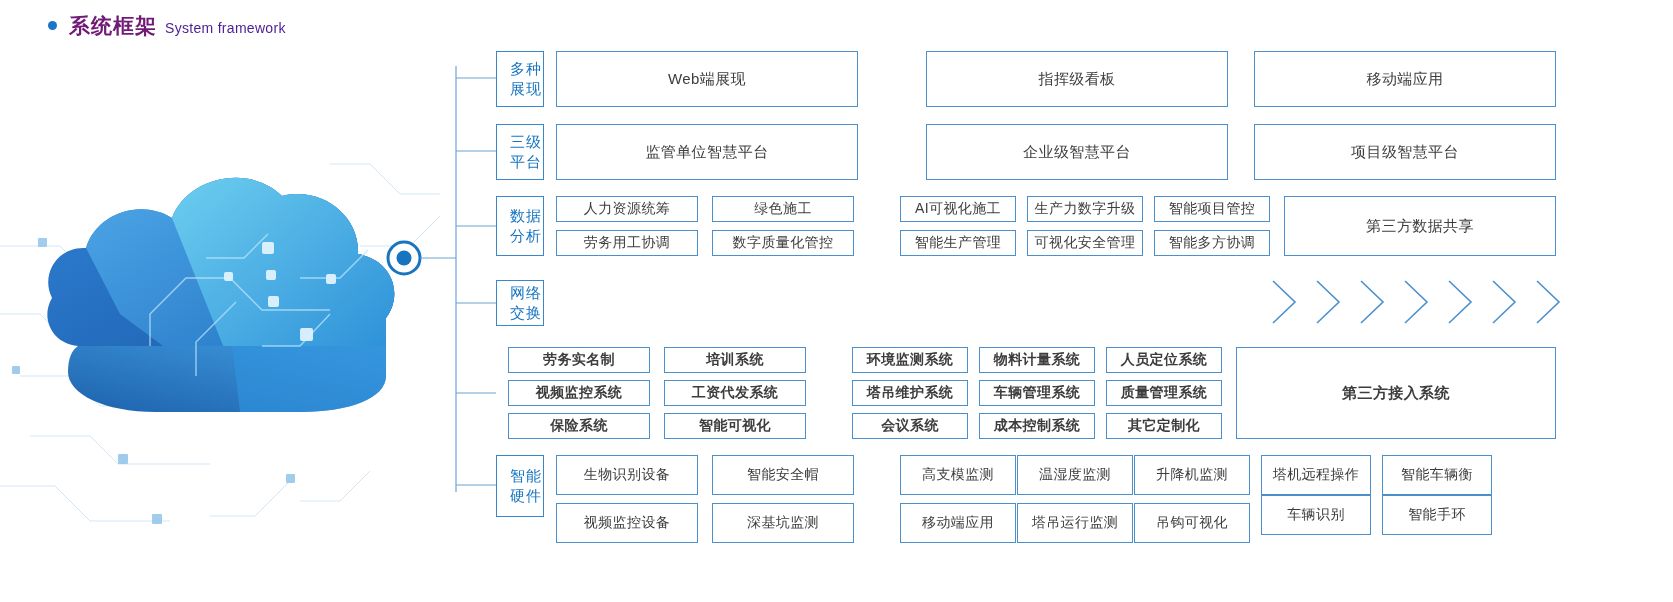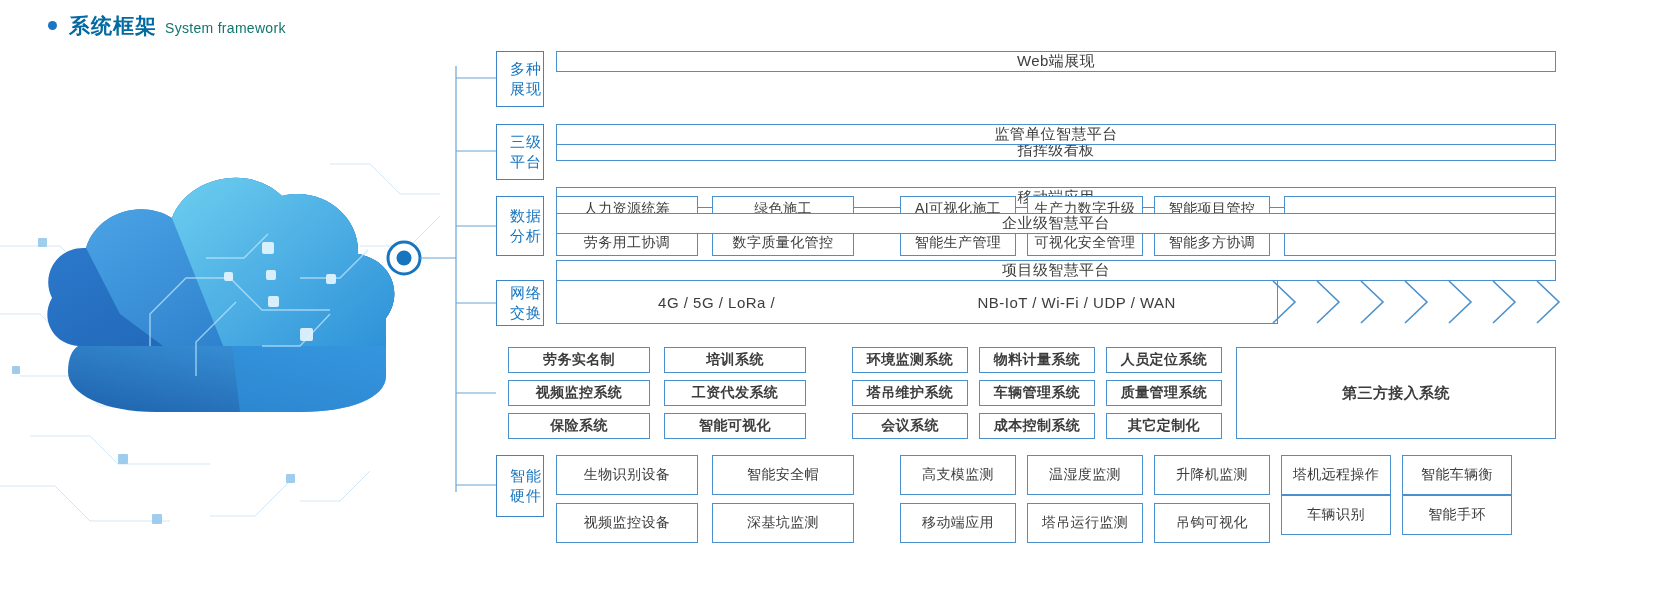--- a/index.html
+++ b/index.html
@@ -29,27 +29,27 @@
     border-radius: 50%;
     background: #1b74c4;
     display: inline-block;
     position: relative;
     top: -3px;
     margin-right: 4px;
   }
   .heading .cn {
     font-size: 21px;
     font-weight: bold;
-    color: #0369a1;
+    color: #701a75;
     letter-spacing: 1px;
     font-family: Liberation Serif, serif;
   }
   .heading .en {
     font-size: 14px;
-    color: #0f766e;
+    color: #4c1d95;
     letter-spacing: .3px;
   }
 
   
   .cloud-art {
     position: absolute;
     left: 0; top: 46px;
     width: 470px; height: 540px;
     overflow: hidden;
   }
@@ -96,34 +96,34 @@
     display: flex;
     align-items: center;
     justify-content: center;
     text-align: center;
     font-size: 14px;
     letter-spacing: .4px;
   }
   .cell.big { font-size: 15px; }
 
   
-  .wideblock { display:flex; gap:26px; width:100%;flex-direction:column; }
+  .wideblock { display:flex; gap:26px; width:100%; }
   .wideblock .cell { flex: 1; }
   .wideblock .gap-sm { flex: 0 0 16px; }
 
   
   .grid2 { display:grid; grid-template-columns: repeat(2, 142px); gap:7px 14px; }
   .grid3 { display:grid; grid-template-columns: repeat(3, 116px); gap:7px 11px; }
   .grid2 .cell, .grid3 .cell { height: 26px; }
 
   .thirdparty { display:flex; }
   .thirdparty .cell { width: 100%; }
 
   .hwgrid { display:grid; grid-template-columns: repeat(2, 142px); gap:8px 14px; }
-  .hwgrid3 { display:grid; grid-template-columns: repeat(3, 116px); gap:8px 11px;font-family:Liberation Serif, serif; }
+  .hwgrid3 { display:grid; grid-template-columns: repeat(3, 116px); gap:8px 1px;font-family:Liberation Serif, serif; }
   .hwgrid2r { display:grid; grid-template-columns: repeat(2, 110px); gap:0 11px; }
   .hwgrid .cell, .hwgrid3 .cell, .hwgrid2r .cell { height: 40px; }
 
   
   .netbanner {
     position: relative;
     flex: 1;
     height: 44px;
     display: flex;
     align-items: center;
@@ -300,24 +300,20 @@
     </div>
   </div>
 
   <div class="row" style="left:496px; top:280px; width:1060px; height:46px;">
     <div class="rail">
       <span>网络</span>
       <span>交换</span>
     </div>
     <div class="groups">
       <div class="netbanner">
-        <div class="netbox">
-          <span>4G / 5G / LoRa /</span>
-          <span>NB-IoT / Wi-Fi / UDP / WAN</span>
-        </div>
         <div class="chevrons">
           <svg class="chev" viewBox="0 0 44 44">
               <path d="M2 1 L24 22 L2 43" fill="none" stroke="#4a90cd" stroke-width="1.6"></path>
             </svg>
           <svg class="chev" viewBox="0 0 44 44">
               <path d="M2 1 L24 22 L2 43" fill="none" stroke="#4a90cd" stroke-width="1.6"></path>
             </svg>
           <svg class="chev" viewBox="0 0 44 44">
               <path d="M2 1 L24 22 L2 43" fill="none" stroke="#4a90cd" stroke-width="1.6"></path>
             </svg>

